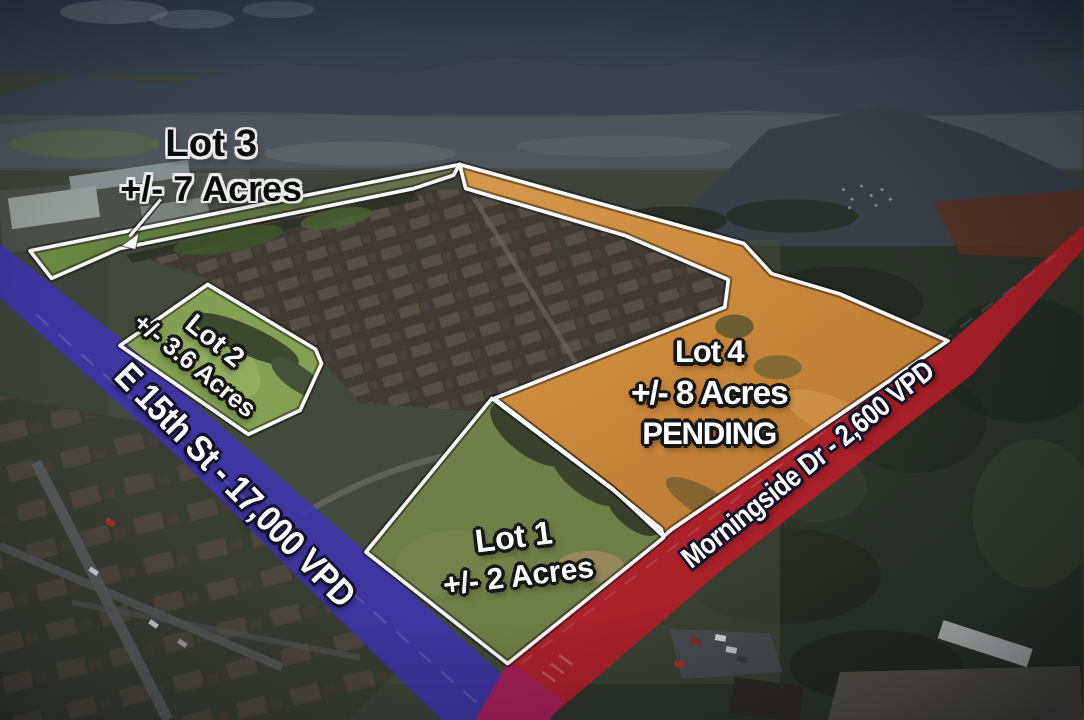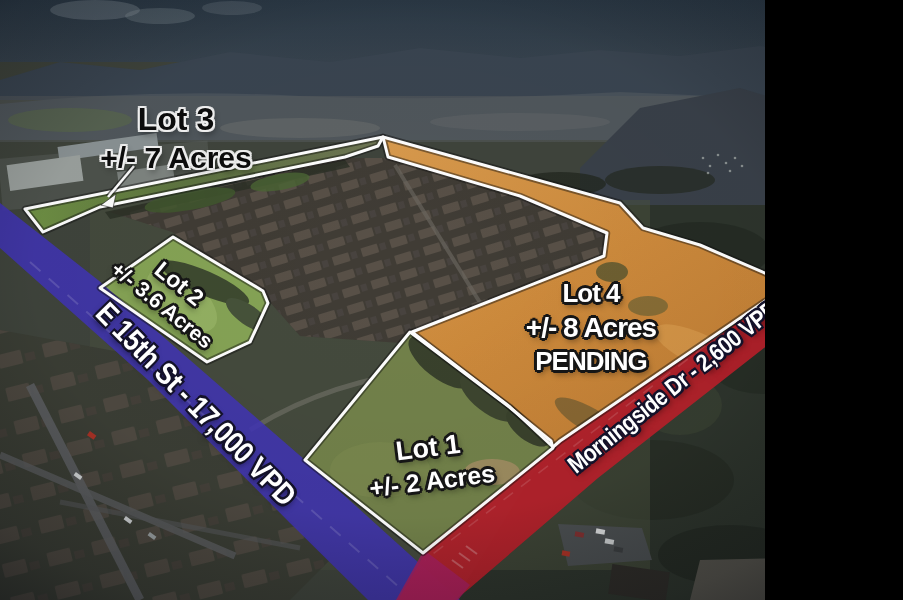--- a/index.html
+++ b/index.html
@@ -1,16 +1,16 @@
 <!DOCTYPE html>
 <html><head>
 <meta charset="utf-8">
 <style>
   html,body{margin:0;padding:0;background:#000;}
-  .stage{position:relative;width:765px;height:600px;overflow:hidden;background:#a16207;
+  .stage{position:relative;width:903px;height:600px;overflow:hidden;background:#a16207;
          font-family:"Liberation Sans","DejaVu Sans",sans-serif;}
   .stage svg{position:absolute;left:0;top:0;}
   .lbl{position:absolute;font-weight:700;text-align:center;white-space:nowrap;line-height:1.25;z-index:5;}
   .outl-white{color:#fff;
     text-shadow:-2px -2px 0 #161616,0 -3px 0 #161616,2px -2px 0 #161616,-3px 0 0 #161616,
                  3px 0 0 #161616,-2px 2px 0 #161616,0 3px 0 #161616,2px 2px 0 #161616,
                  2px 4px 6px rgba(0,0,0,.55);}
   .outl-black{color:#0c0c0c;
     text-shadow:-2px -2px 0 rgba(238,238,238,.9),0 -2px 0 rgba(238,238,238,.9),
                  2px -2px 0 rgba(238,238,238,.9),-2px 0 0 rgba(238,238,238,.9),

